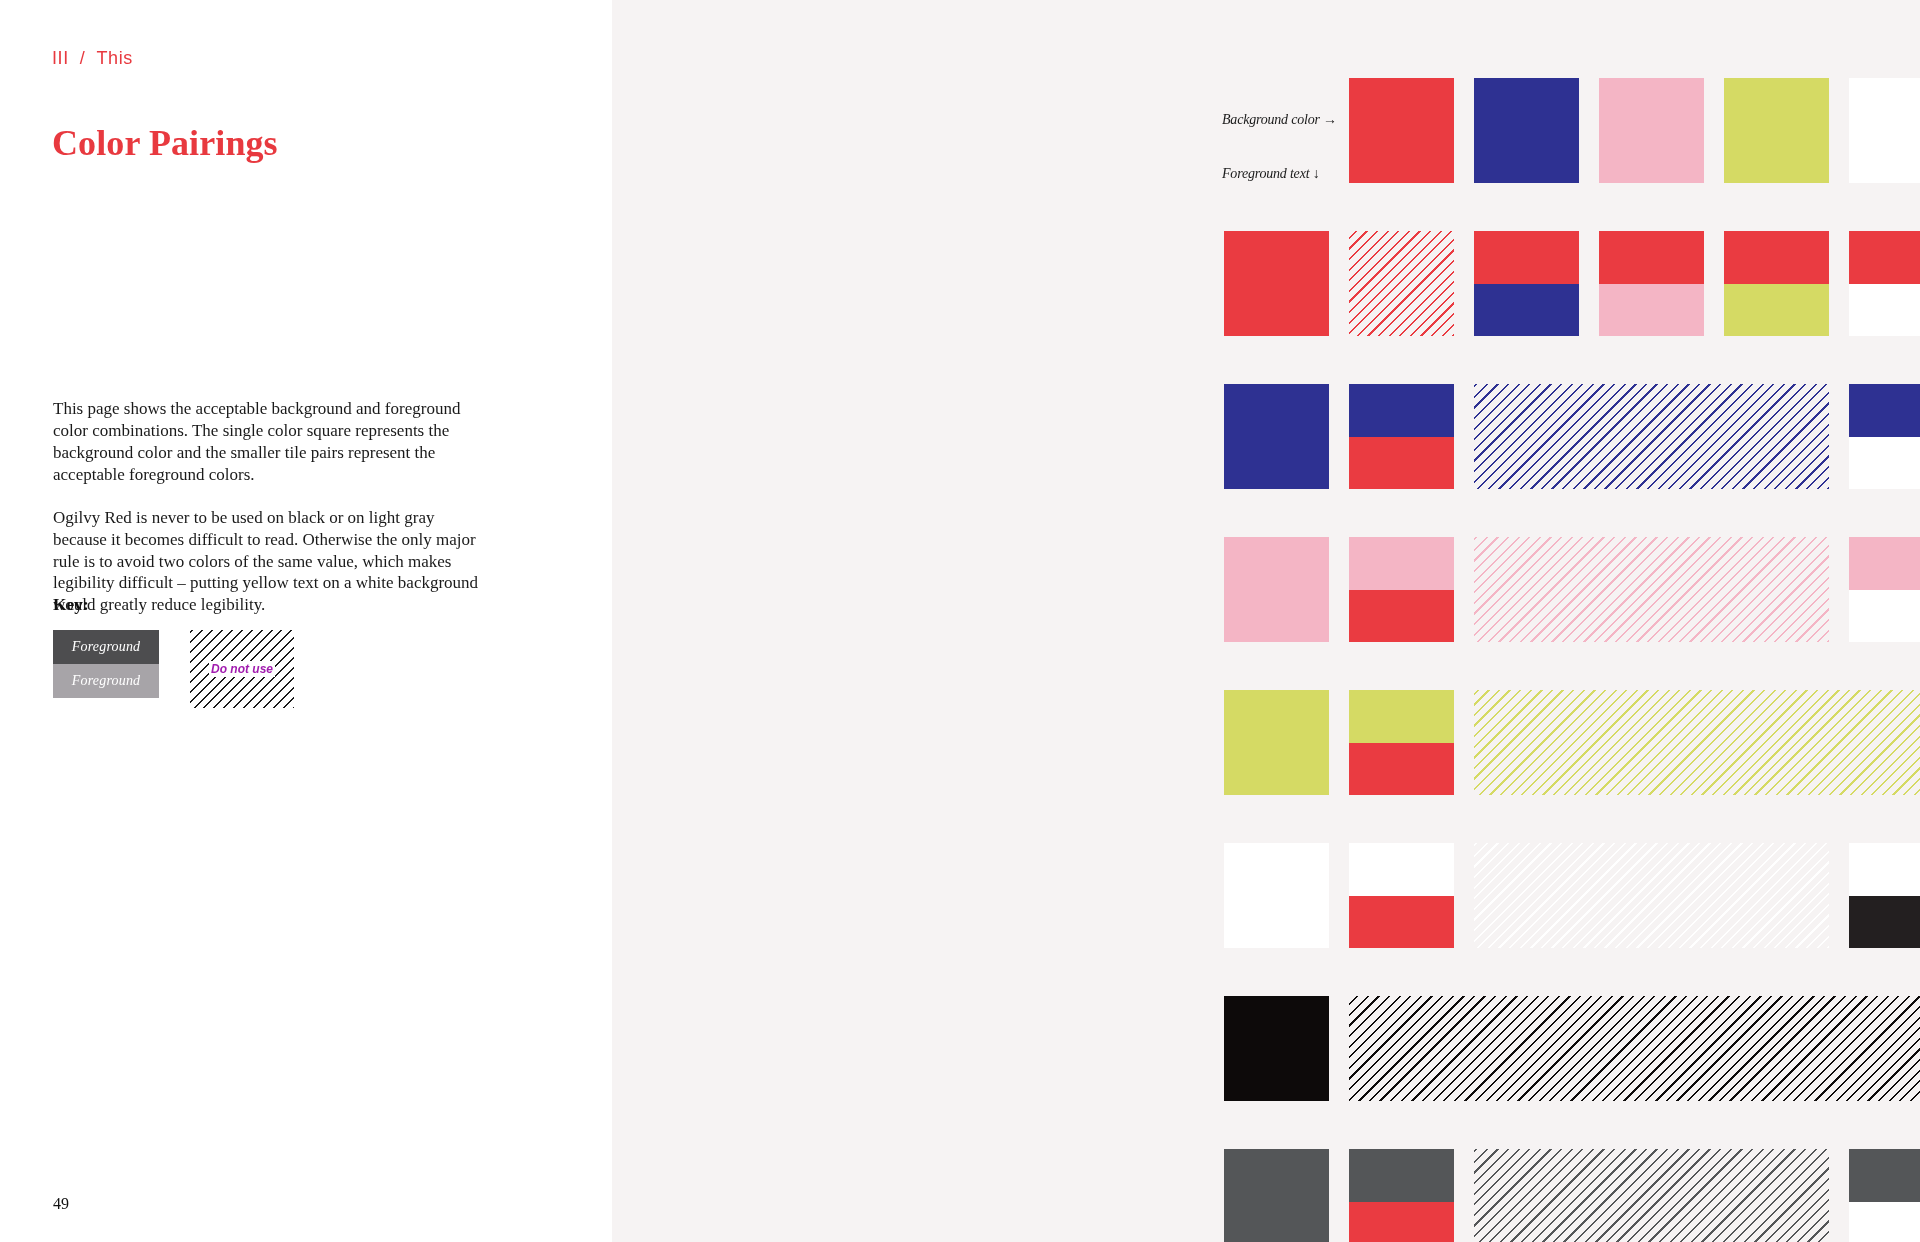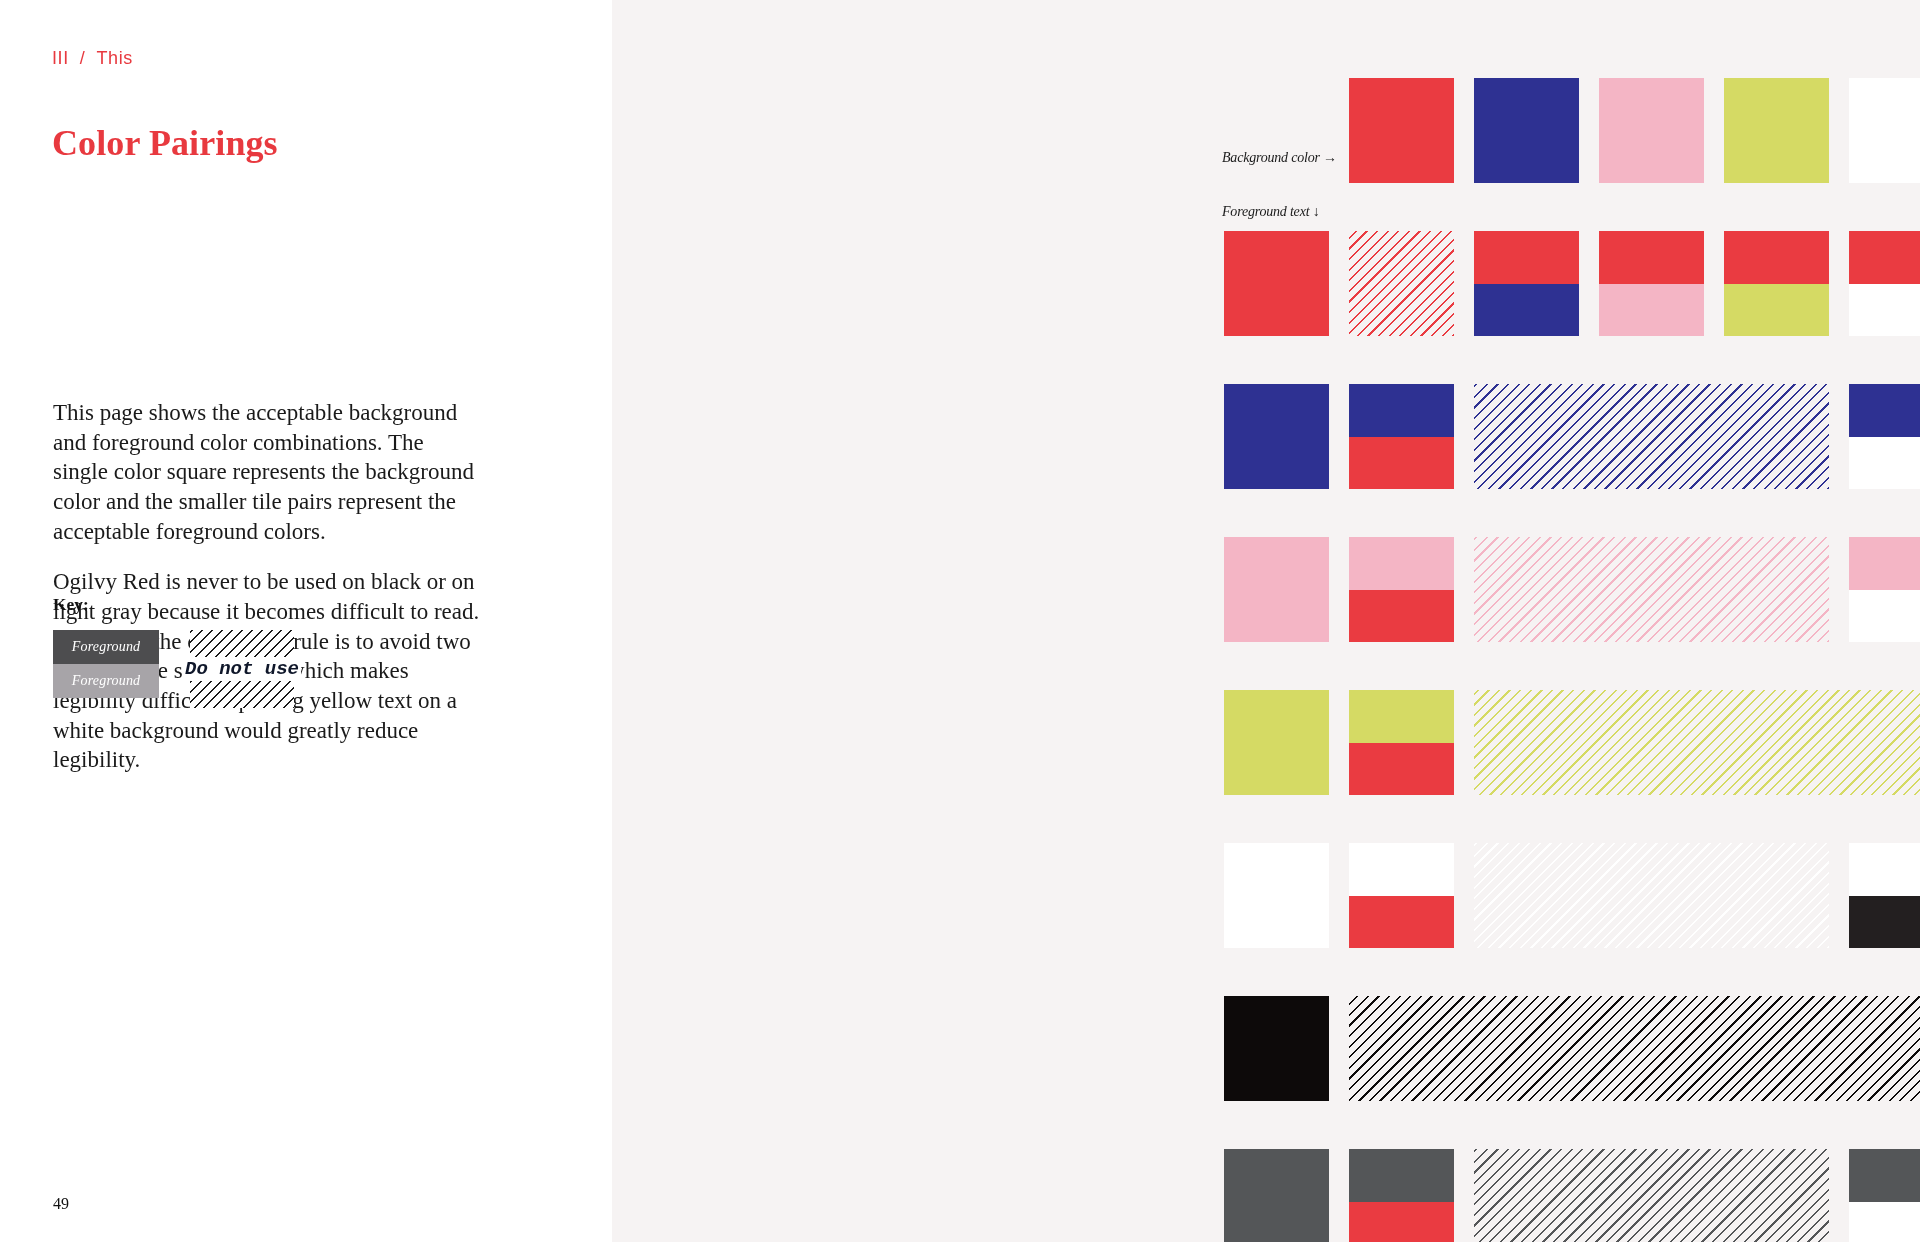--- a/index.html
+++ b/index.html
@@ -44,21 +44,21 @@
     color: #e8393f;
     letter-spacing: 0.1px;
   }
   #body-copy {
     position: absolute;
     left: 53px; top: 398px;
     width: 430px;
   }
   #body-copy p {
     font-family: "Liberation Serif", serif;
-    font-size: 23px;
+    font-size: 17px;
     line-height: 1.29;
     color: #1a1a1a;
     margin-bottom: 21px;
   }
   #key-block {
     position: absolute;
     left: 53px; top: 594px;
   }
   #key-label {
     font-family: "Liberation Serif", serif;
@@ -88,25 +88,25 @@
     width: 104px; height: 78px;
     position: relative;
     display: flex; align-items: center; justify-content: center;
     background-image: repeating-linear-gradient(
       -45deg,
       #1a1a1a 0px, #1a1a1a 1.4px,
       transparent 1.4px, transparent 7px);
     background-color: #ffffff;
   }
   #key-dnu span {
-    font-family: Liberation Mono, monospace;
+    font-family: Liberation Sans, sans-serif;
     font-style: italic;
     font-weight: bold;
-    font-size: 19px;
-    color: #0f172a;
+    font-size: 12px;
+    color: #a21caf;
     background: #ffffff;
     padding: 1px 2px;
     white-space: nowrap;
   }
   #page-number {
     position: absolute;
     left: 53px; top: 1195px;
     font-family: "Liberation Serif", serif;
     font-size: 16px;
     color: #111111;
@@ -123,21 +123,20 @@
     position: absolute;
     left: 610px; top: 112px;
   }
   .axis-label {
     font-family: "Liberation Serif", serif;
     font-style: italic;
     font-size: 14px;
     color: #1a1a1a;
     white-space: nowrap;
     letter-spacing: -0.2px;
-    margin-top: 38px;
   }
   .axis-label.second { margin-top: 38px; }
 
   
   #matrix {
     position: absolute;
     left: 612px; top: 78px;
   }
   .grid-row {
     position: relative;

